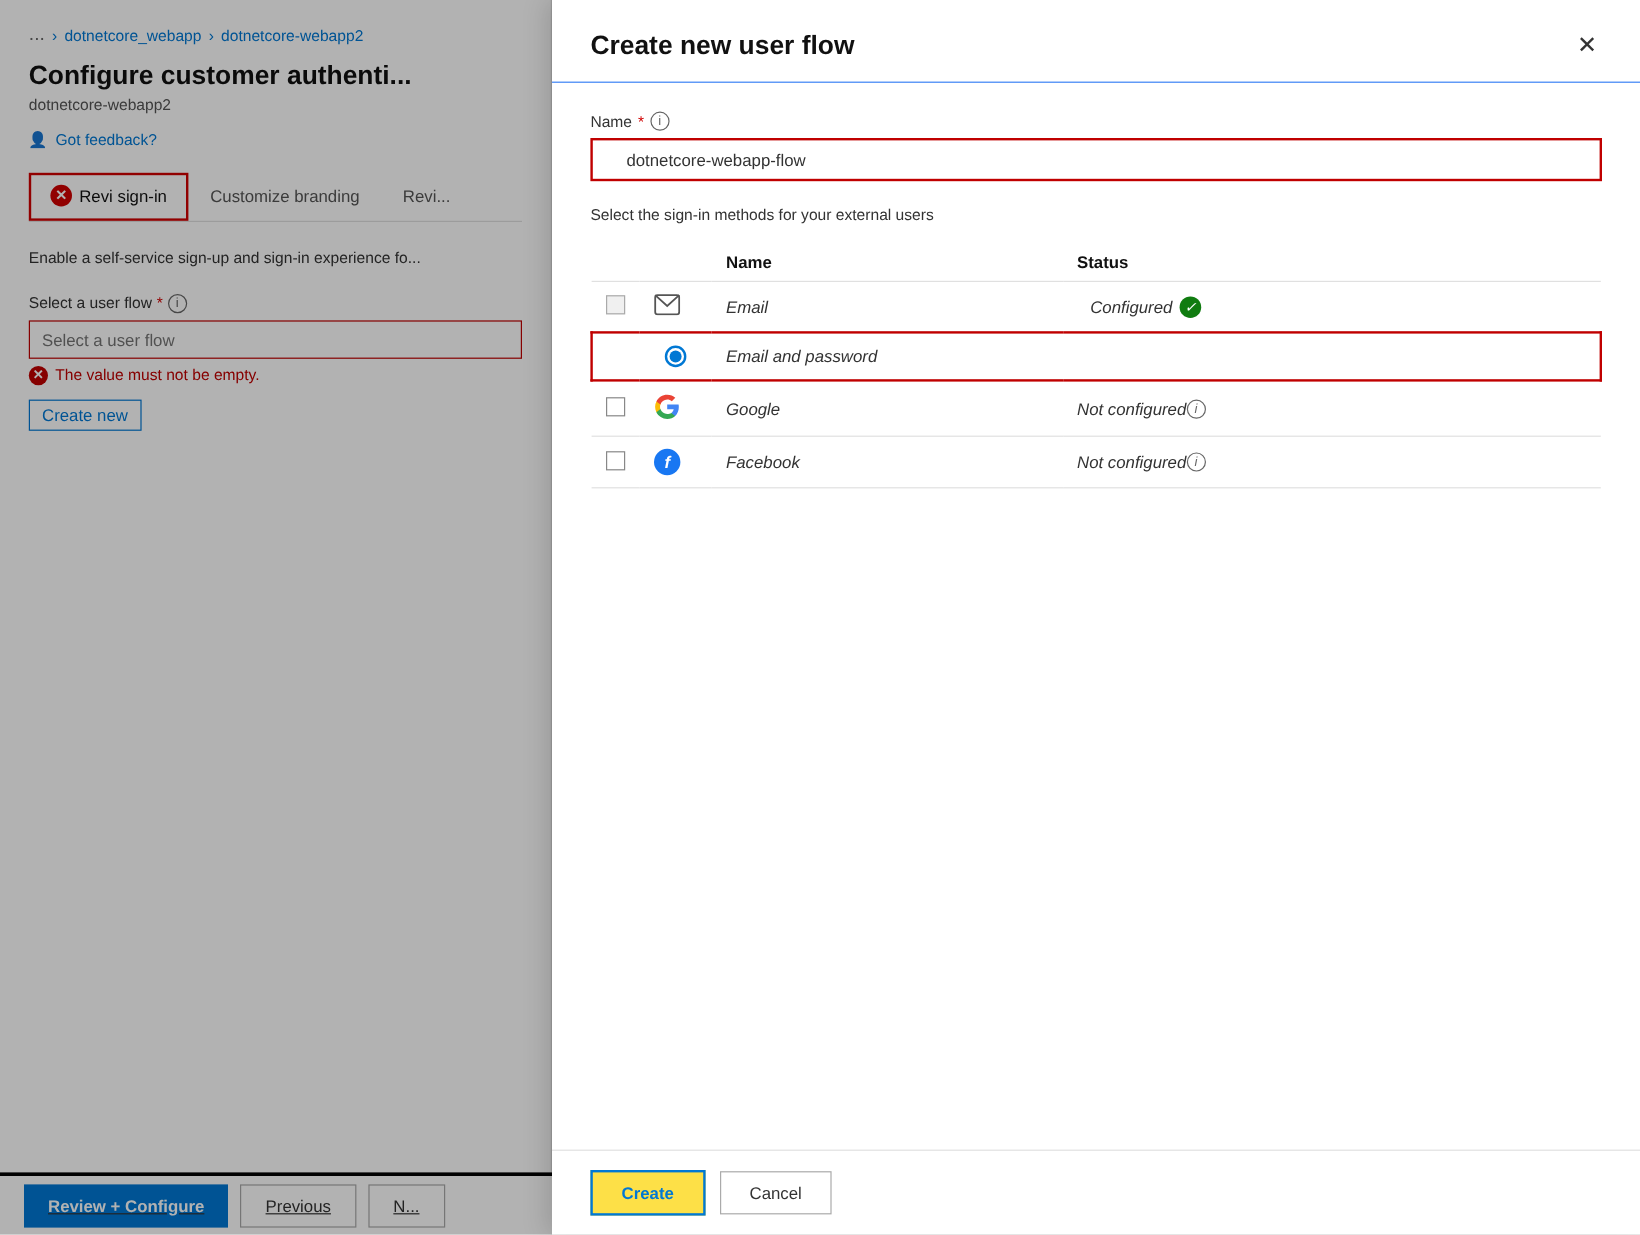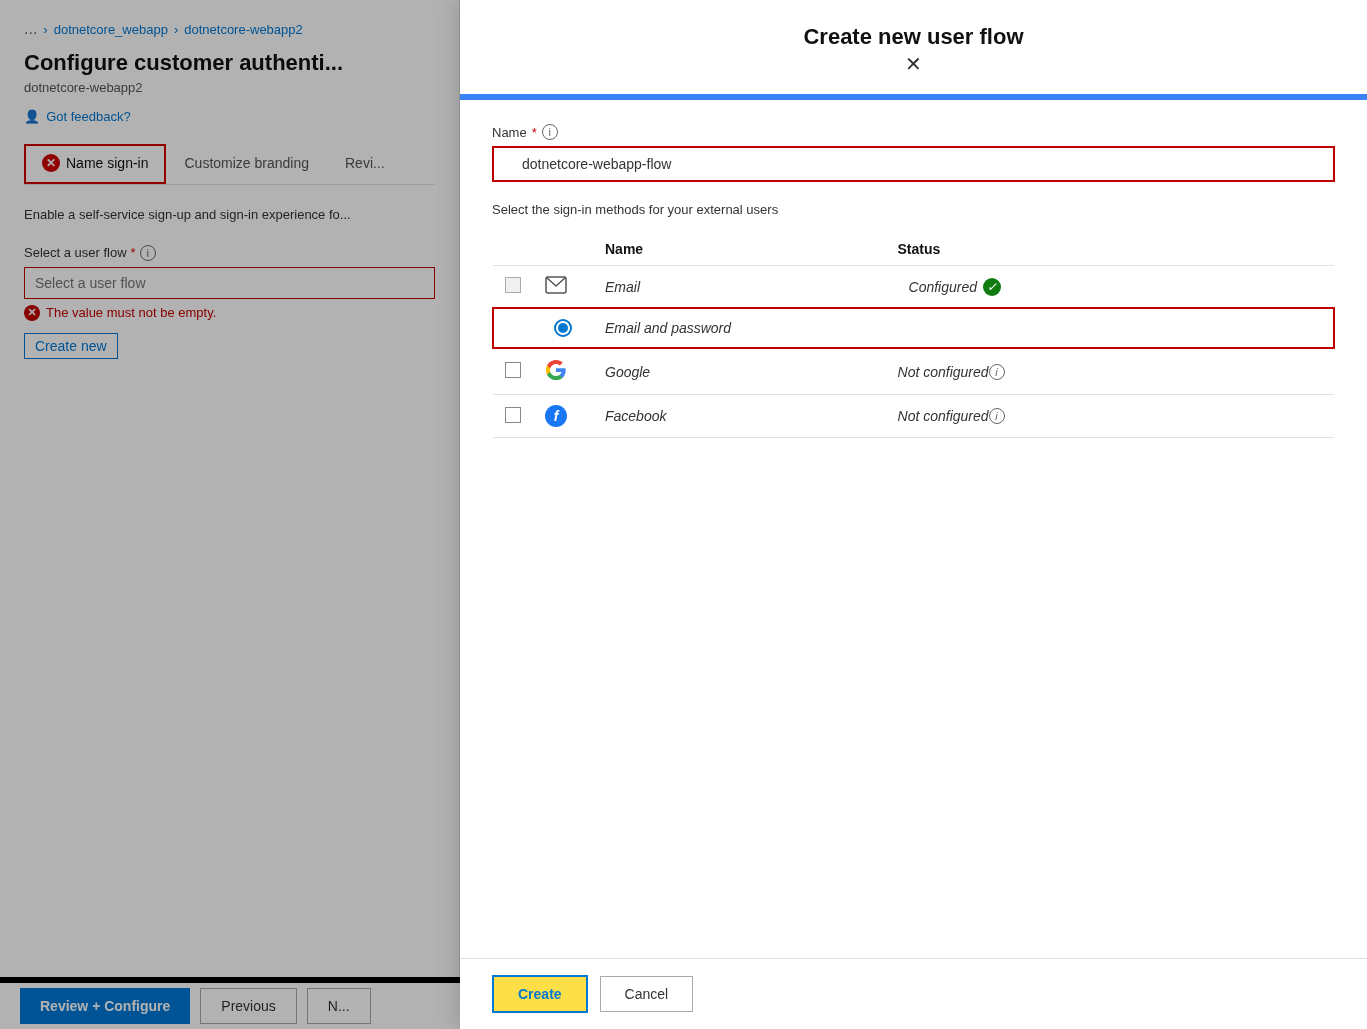--- a/index.html
+++ b/index.html
@@ -152,25 +152,26 @@
       display: inline-block;
     }
 
     
     .bottom-bar {
       position: absolute;
       bottom: 0; left: 0;
       width: 460px;
       height: 52px;
       background: #fff;
-      border-top: 6px solid #000000;
+      border-top: 3px solid #000000;
       display: flex;
       align-items: center;
       gap: 10px;
       padding: 0 20px;
+      text-decoration: underline;
     }
     .btn-primary {
       background: #0078d4;
       color: white;
       border: none;
       padding: 10px 20px;
       font-size: 14px;
       font-weight: 600;
       cursor: pointer;
     }
@@ -211,22 +212,21 @@
       display: flex;
       flex-direction: column;
       box-shadow: -4px 0 20px rgba(0,0,0,0.15);
     }
 
     .modal-header {
       display: flex;
       align-items: center;
       justify-content: space-between;
       padding: 24px 32px 16px 32px;
-      border-bottom: 6px solid #3b82f6;
-      flex-direction: column;
+      border-bottom: 1px solid #3b82f6;
     }
     .modal-title {
       font-size: 22px;
       font-weight: 600;
       color: #111;
     }
     .close-btn {
       background: none;
       border: none;
       font-size: 20px;
@@ -433,21 +433,21 @@
   
   <div class="feedback-link">
     <span>👤</span>
     <span>Got feedback?</span>
   </div>
 
   
   <div class="steps-nav">
     <div class="step-item active">
       <div class="step-icon-error">✕</div>
-      <span>Name sign-in</span>
+      <span>Revi sign-in</span>
     </div>
     <div class="step-item">
       <span>Customize branding</span>
     </div>
     <div class="step-item">
       <span>Revi...</span>
     </div>
   </div>
 
   

